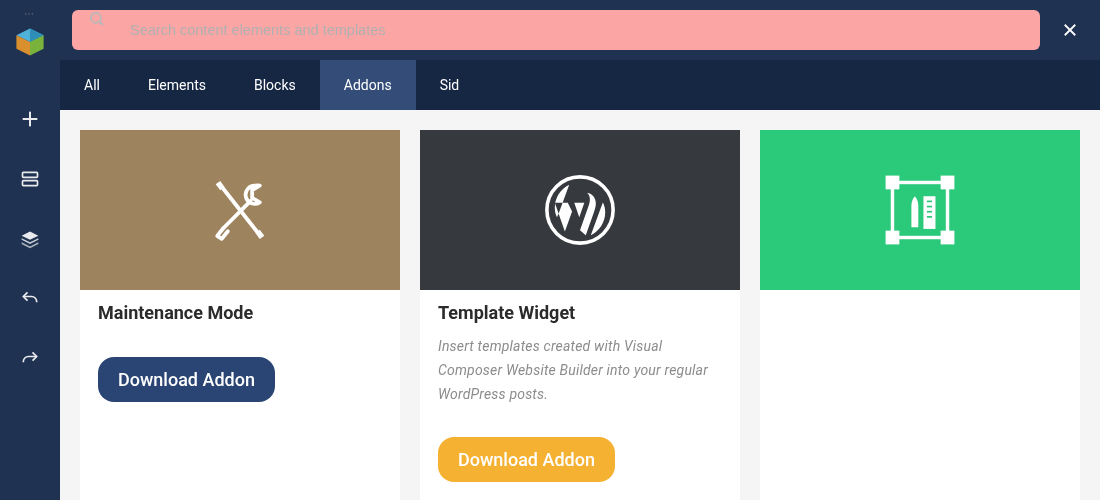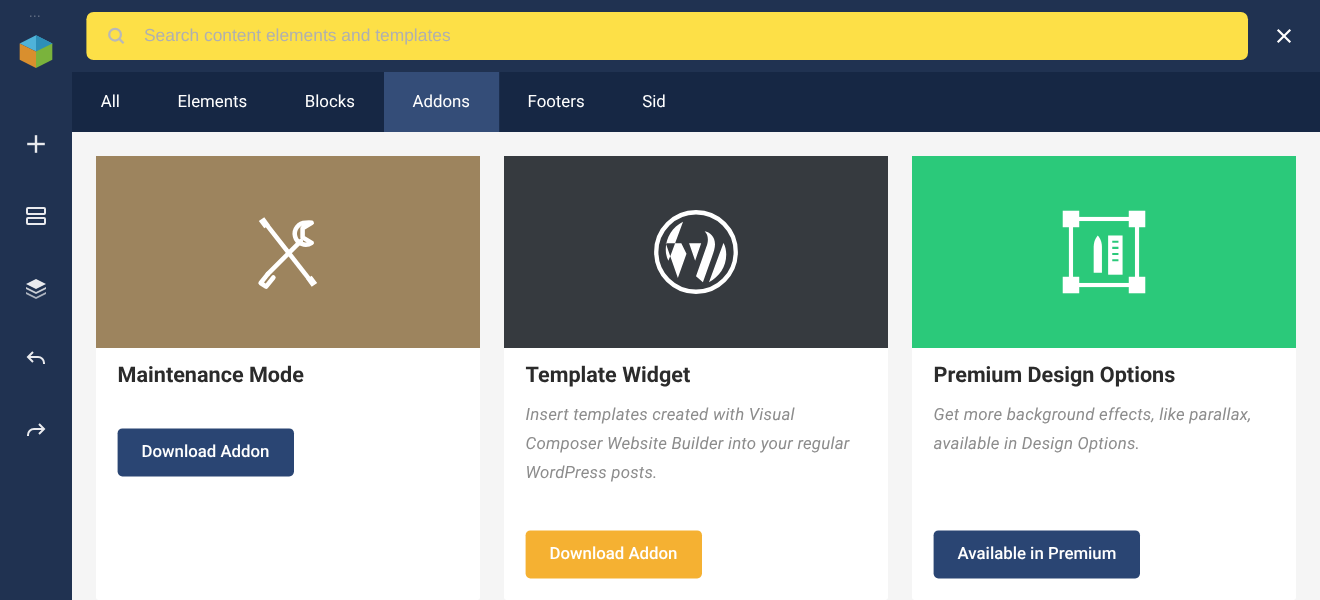--- a/index.html
+++ b/index.html
@@ -50,27 +50,26 @@
 }
 .topbar {
   background: #203251;
   display: flex;
   align-items: center;
   padding: 10px 12px 10px 12px;
   gap: 12px;
 }
 .search-wrap {
   flex: 1;
-  background: #fde047;
+  background: #fca5a5;
   border-radius: 6px;
   height: 40px;
   display: flex;
-  align-items: center;
   padding: 0 16px;
-  gap: 14px;
+  gap: 24px;
 }
 .search-wrap svg { color: #b8b8b8; flex-shrink: 0; }
 .search-input {
   border: none;
   outline: none;
   flex: 1;
   font-size: 14.5px;
   color: #555;
   background: transparent;
 }
@@ -142,22 +141,22 @@
   font-style: italic;
   color: #8c8c8c;
   line-height: 1.7;
   letter-spacing: 0.2px;
   flex: 1;
 }
 .card-btn {
   display: inline-block;
   align-self: flex-start;
   padding: 12px 20px;
-  border-radius: 4px;
-  font-size: 14px;
+  border-radius: 16px;
+  font-size: 18px;
   font-weight: 500;
   color: #fff;
   cursor: pointer;
   margin-top: 22px;
 }
 .btn-navy { background: #2a4573; }
 .btn-orange { background: #f5b132; }
 </style>
 </head>
 <body>
@@ -220,21 +219,20 @@
           <line x1="19" y1="5" x2="5" y2="19"></line>
         </svg>
     </div>
   </div>
 
   <div class="tabs">
     <div class="tab">All</div>
     <div class="tab">Elements</div>
     <div class="tab">Blocks</div>
     <div class="tab active">Addons</div>
-    <div class="tab">Footers</div>
     <div class="tab">Sid</div>
   </div>
 
   <div class="content">
 
     <div class="card">
       <div class="card-hero hero-1">
         <svg width="76" height="76" viewBox="0 0 100 100" fill="none" stroke="#fff" stroke-width="5" stroke-linecap="round" stroke-linejoin="round">
           <path d="M30 20 L70 80 M70 80 L76 88 L82 84 L76 76 Z" fill="#fff" stroke="none"></path>
           <path d="M30 20 L24 12 L18 16 L24 24 Z" fill="#fff" stroke="none"></path>
@@ -273,21 +271,16 @@
           <rect x="12" y="76" width="12" height="12" fill="#fff"></rect>
           <rect x="76" y="76" width="12" height="12" fill="#fff"></rect>
           <path d="M40 70 L40 45 C40 38 44 34 44 34 C44 34 48 38 48 45 L48 70 Z" fill="#fff" stroke="none"></path>
           <rect x="56" y="36" width="10" height="34" fill="#fff"></rect>
           <line x1="58" y1="40" x2="64" y2="40" stroke="#2bc97a" stroke-width="2"></line>
           <line x1="58" y1="46" x2="64" y2="46" stroke="#2bc97a" stroke-width="2"></line>
           <line x1="58" y1="52" x2="64" y2="52" stroke="#2bc97a" stroke-width="2"></line>
           <line x1="58" y1="58" x2="64" y2="58" stroke="#2bc97a" stroke-width="2"></line>
         </svg>
       </div>
-      <div class="card-body">
-        <div class="card-title">Premium Design Options</div>
-        <div class="card-desc">Get more background effects, like parallax, available in Design Options.</div>
-        <div class="card-btn btn-navy">Available in Premium</div>
-      </div>
     </div>
 
   </div>
 </div>
 
 </body></html>

